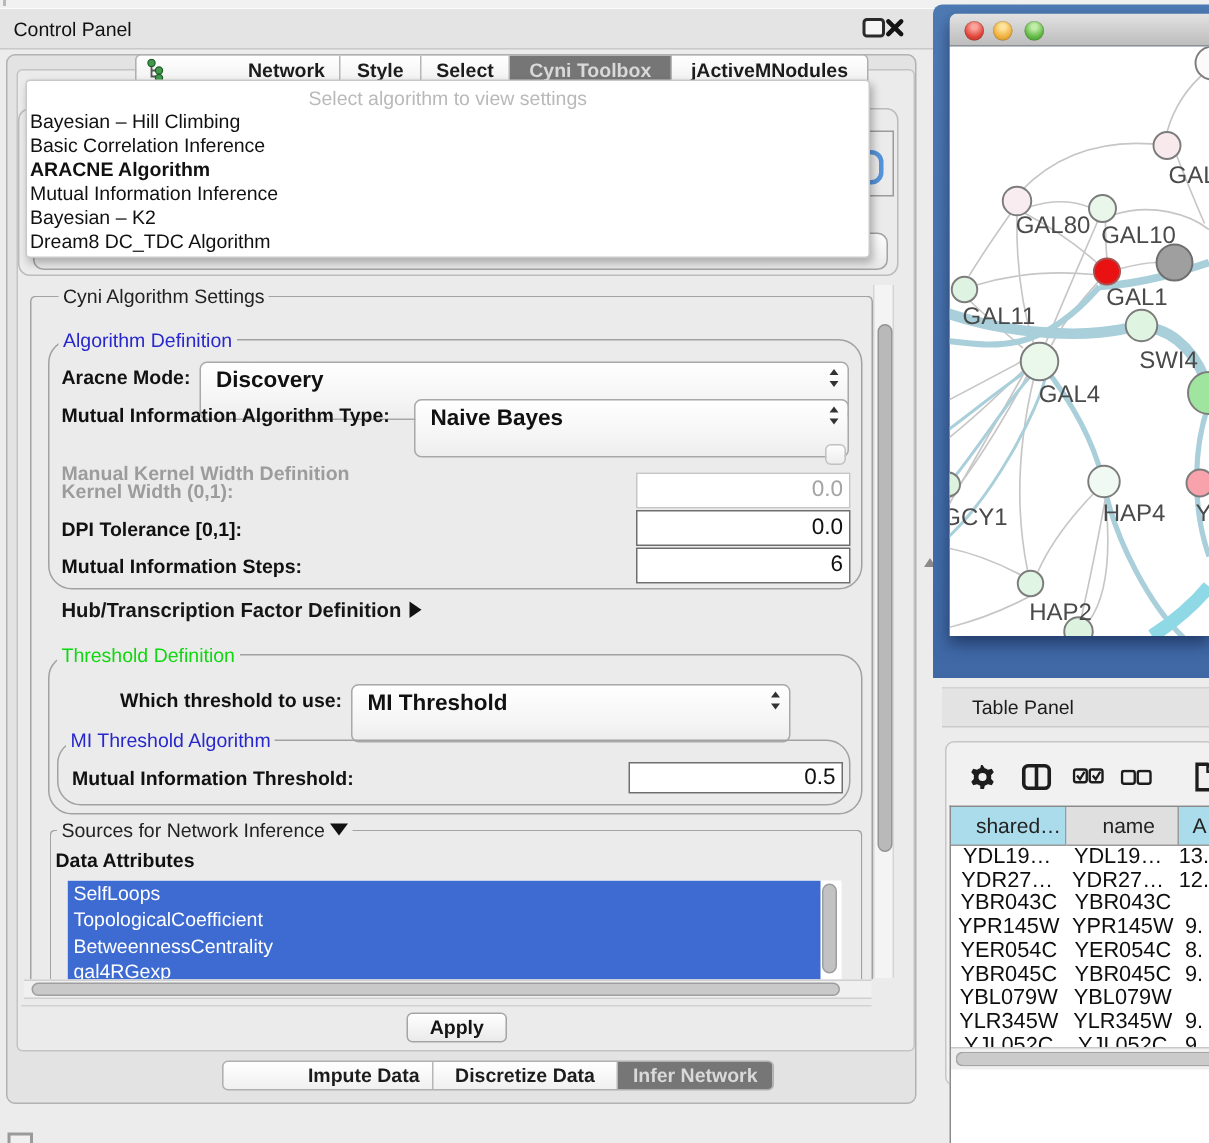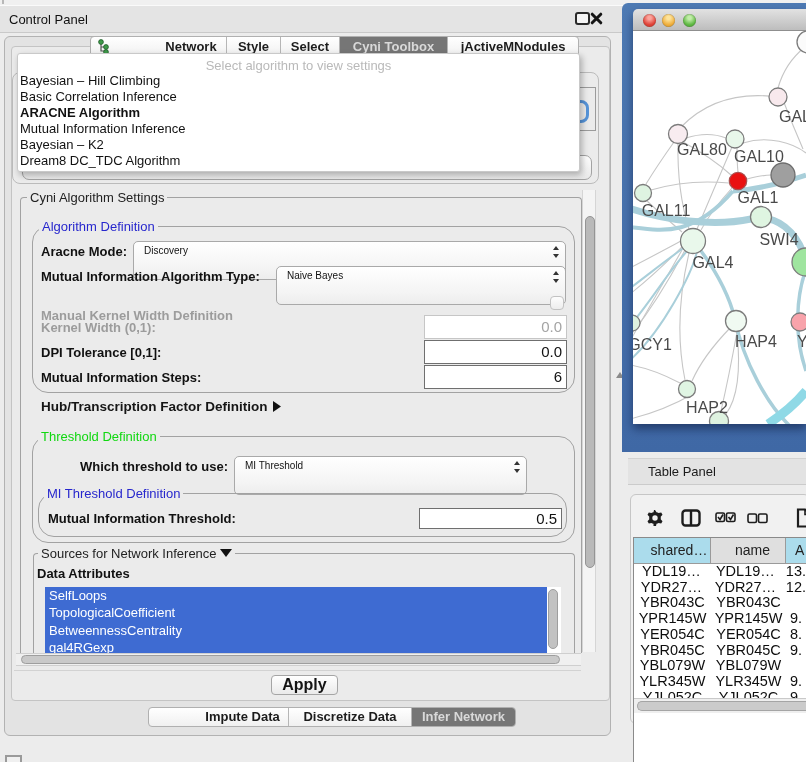--- a/index.html
+++ b/index.html
@@ -1,20 +1,20 @@
 <!DOCTYPE html>
 <html><head>
 <meta charset="utf-8">
 <style>
   html,body{margin:0;padding:0;}
   body{width:806px;height:762px;background:#ececec;font-family:"Liberation Sans",sans-serif;position:relative;overflow:hidden;}
   .abs{position:absolute;}
   .lbl{position:absolute;font-size:13px;font-weight:bold;color:#111;white-space:nowrap;}
   .dis{color:#9c9c9c;}
-  .combo{position:absolute;height:39px;border:1px solid #a9a9a9;border-radius:5px;background:linear-gradient(#ffffff,#f4f4f4 70%,#ededed);box-sizing:border-box;font-size:10px;color:#111;}
+  .combo{position:absolute;height:39px;border:1px solid #a9a9a9;border-radius:5px;background:linear-gradient(#ffffff,#f4f4f4 70%,#ededed);box-sizing:border-box;font-size:15px;color:#111;font-weight:bold;}
   .combo .ct{position:absolute;left:10px;top:3px;}
   .combo .arr{position:absolute;right:5px;top:3px;width:8px;height:14px;}
   .field{position:absolute;height:20px;border:1px solid #6f6f6f;background:#fff;box-sizing:border-box;font-size:15px;color:#111;text-align:right;}
   .field .fv{position:absolute;right:4px;top:50%;transform:translateY(-54%);}
   .group{position:absolute;border:1px solid #a2a2a2;border-radius:16px;}
   .gtitle{position:absolute;top:-8px;font-size:13px;background:#ebebeb;padding:0 3px;white-space:nowrap;}
   .tabbar{position:absolute;display:flex;height:21px;border:1px solid #b0b0b0;border-radius:4px;background:linear-gradient(#ffffff,#f0f0f0);box-sizing:border-box;overflow:hidden;padding-left:48px;}
   .tab{font-size:13px;font-weight:600;color:#1c1c1c;text-align:center;line-height:19px;border-right:1px solid #b6b6b6;white-space:nowrap;box-sizing:border-box;}
   .tab:last-child{border-right:none;}
   .tab.sel{background:#767676;color:#d9d9d9;}
@@ -48,21 +48,21 @@
   <circle cx="8" cy="8" r="2.4" fill="#3f9a4a" stroke="#1e5c28" stroke-width="0.8"></circle>
   <circle cx="8" cy="13" r="2.4" fill="#3f9a4a" stroke="#1e5c28" stroke-width="0.8"></circle>
 </svg>
 
 <div class="abs" style="left:12px;top:72px;width:587px;height:112px;border:1px solid #bbb;border-radius:8px;box-sizing:border-box;"></div>
 <div class="abs" style="left:40px;top:87px;width:556px;height:44px;border:1px solid #9b9b9b;box-sizing:border-box;"></div>
 <div class="abs" style="left:36px;top:100px;width:553px;height:23px;border:3px solid #5593d8;border-radius:8px;box-sizing:border-box;"></div>
 <div class="abs" style="left:22px;top:155px;width:570px;height:25px;border:1px solid #a3a3a3;border-radius:7px;background:linear-gradient(#fdfdfd,#e8e8e8);box-sizing:border-box;"></div>
 
 <div class="group" style="left:20px;top:197px;width:560px;height:455px;border-radius:4px 4px 0 0;border-bottom:none;">
-  <div class="gtitle" style="left:6px;color:#222;">Cyni Algorithm Settings</div>
+  <div class="gtitle" style="left:18px;color:#222;">Cyni Algorithm Settings</div>
 </div>
 
 <div class="group" style="left:32px;top:226px;width:541px;height:165px;">
   <div class="gtitle" style="left:6px;color:#2727cd;">Algorithm Definition</div>
 </div>
 <div class="lbl" style="left:41px;top:244px;">Aracne Mode:</div>
 <div class="combo" style="left:133px;top:241px;width:433px;">
     <span class="ct">Discovery</span>
   <svg class="arr" viewBox="0 0 8 14">
       <path d="M4 1 L7 5 L1 5 Z" fill="#333"></path>
@@ -102,21 +102,21 @@
 </div>
 <div class="lbl" style="left:80px;top:459px;">Which threshold to use:</div>
 <div class="combo" style="left:234px;top:456px;width:293px;">
     <span class="ct">MI Threshold</span>
   <svg class="arr" viewBox="0 0 8 14">
       <path d="M4 1 L7 5 L1 5 Z" fill="#333"></path>
       <path d="M4 13 L7 9 L1 9 Z" fill="#333"></path>
     </svg>
 </div>
 <div class="group" style="left:38px;top:493px;width:527px;height:42px;">
-  <div class="gtitle" style="left:5px;color:#2727cd;">MI Threshold Definition</div>
+  <div class="gtitle" style="left:5px;color:#2727cd;">MI Threshold Algorithm</div>
 </div>
 <div class="lbl" style="left:48px;top:511px;">Mutual Information Threshold:</div>
 <div class="field" style="left:419px;top:508px;width:143px;height:21px;">
     <span class="fv">0.5</span>
   </div>
 
 <div class="group" style="left:33px;top:553px;width:540px;height:99px;border-bottom:none;border-radius:4px 4px 0 0;">
   <div class="gtitle" style="left:4px;color:#222;">Sources for Network Inference <span style="display:inline-block;width:0;height:0;border-left:6px solid transparent;border-right:6px solid transparent;border-top:8px solid #111;vertical-align:1px;"></span></div>
 </div>
 <div class="lbl" style="left:37px;top:566px;">Data Attributes</div>
@@ -125,21 +125,21 @@
   <div style="position:absolute;left:503px;top:2px;width:10px;height:60px;border-radius:5px;background:#c2c2c2;border:1px solid #9e9e9e;box-sizing:border-box;"></div>
 </div>
 
 <div class="abs" style="left:582px;top:190px;width:14px;height:462px;background:#f4f4f4;border-left:1px solid #d5d5d5;border-right:1px solid #d5d5d5;box-sizing:border-box;"></div>
 <div class="abs" style="left:585px;top:216px;width:10px;height:352px;border-radius:6px;background:#b9b9b9;border:1px solid #949494;box-sizing:border-box;"></div>
 
 <div class="abs" style="left:16px;top:653px;width:565px;height:13px;background:#f0f0f0;border-top:1px solid #cfcfcf;border-bottom:1px solid #cfcfcf;box-sizing:border-box;"></div>
 <div class="abs" style="left:21px;top:655px;width:539px;height:9px;border-radius:5px;background:#c9c9c9;border:1px solid #9e9e9e;box-sizing:border-box;"></div>
 <div class="abs" style="left:14px;top:670px;width:567px;height:1px;background:#d2d2d2;"></div>
 
-<div class="abs" style="left:271px;top:675px;width:67px;height:20px;border:1px solid #a5a5a5;border-radius:4px;background:linear-gradient(#ffffff,#eaeaea);box-sizing:border-box;text-align:center;font-size:16px;font-weight:600;color:#141414;line-height:18px;">Apply</div>
+<div class="abs" style="left:271px;top:675px;width:67px;height:20px;border:1px solid #a5a5a5;border-radius:4px;background:linear-gradient(#ffffff,#eaeaea);box-sizing:border-box;text-align:center;font-size:13px;font-weight:600;color:#141414;line-height:18px;">Apply</div>
 
 <div class="tabbar" style="left:148px;top:707px;height:20px;">
   <div class="tab" style="line-height:18px;width:92px;">Impute Data</div>
   <div class="tab" style="line-height:18px;width:123px;">Discretize Data</div>
   <div class="tab sel" style="line-height:18px;width:103px;">Infer Network</div>
 </div>
 
 <div class="abs" style="left:616px;top:372px;width:0;height:0;border-left:4px solid transparent;border-right:4px solid transparent;border-bottom:6px solid #8a8a8a;"></div>
 
 <div class="abs" style="left:16.5px;top:52.5px;width:563.5px;height:119px;background:#fff;border:1px solid #c9c9c9;border-radius:3px;box-shadow:2px 3px 6px rgba(0,0,0,0.28);box-sizing:border-box;"></div>

